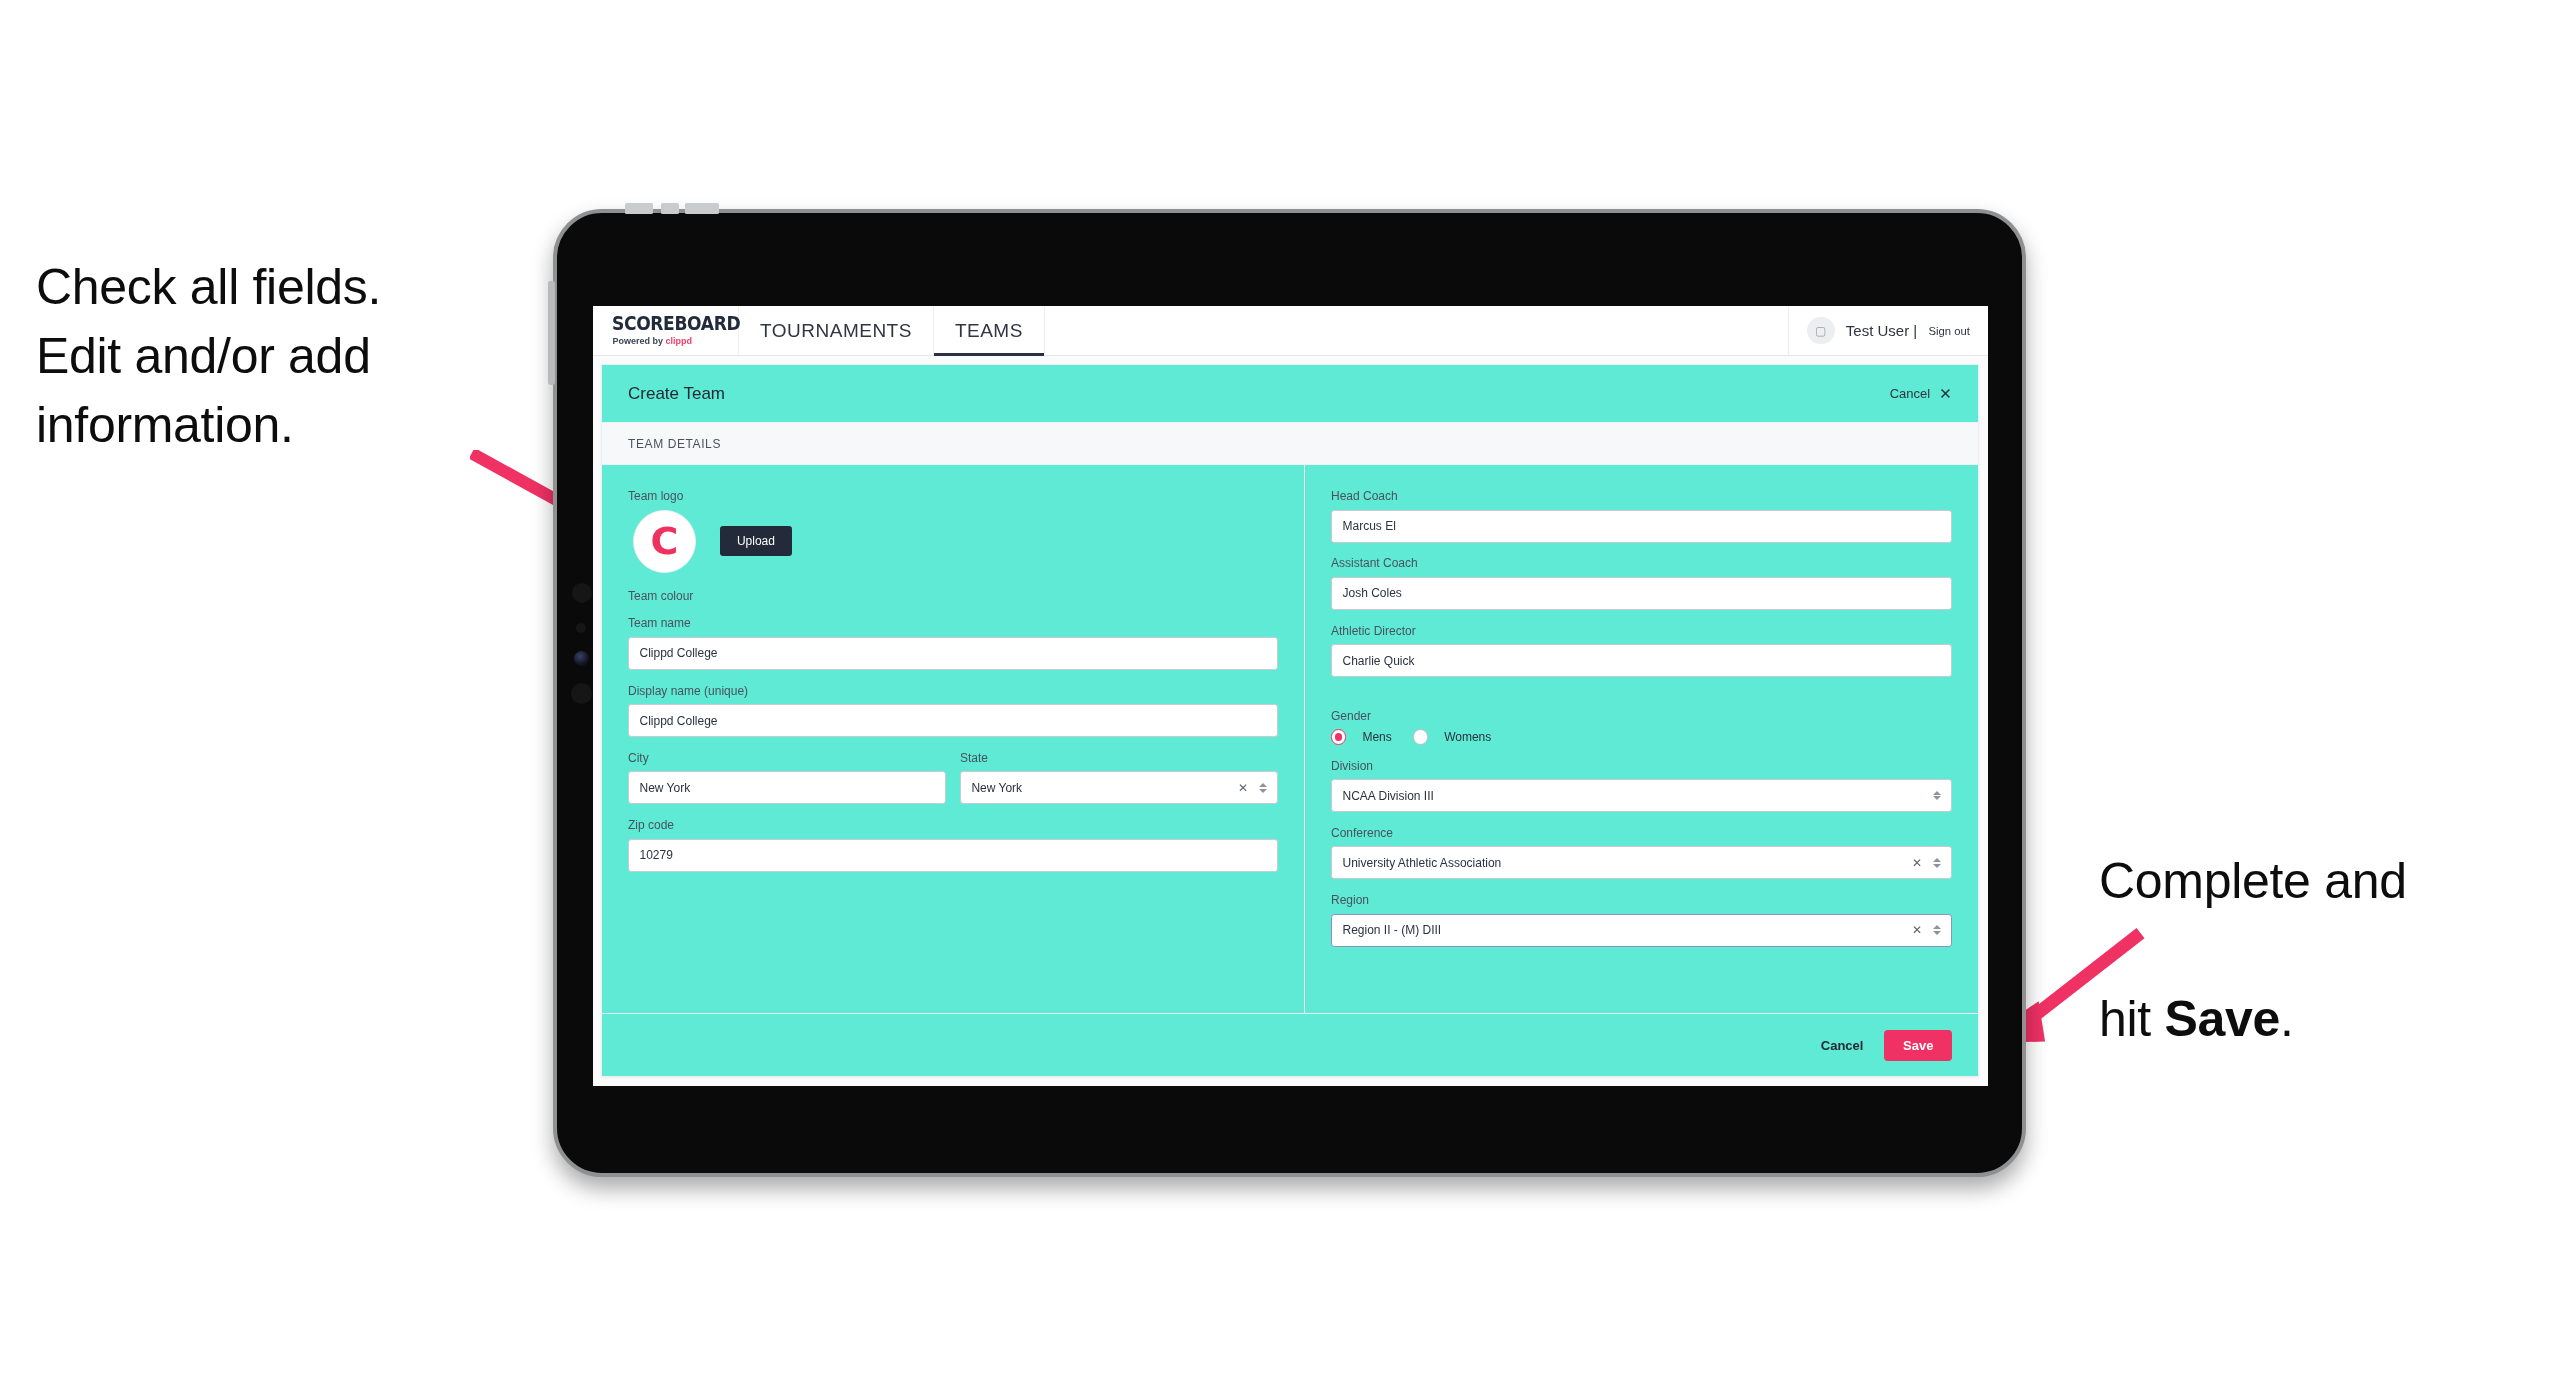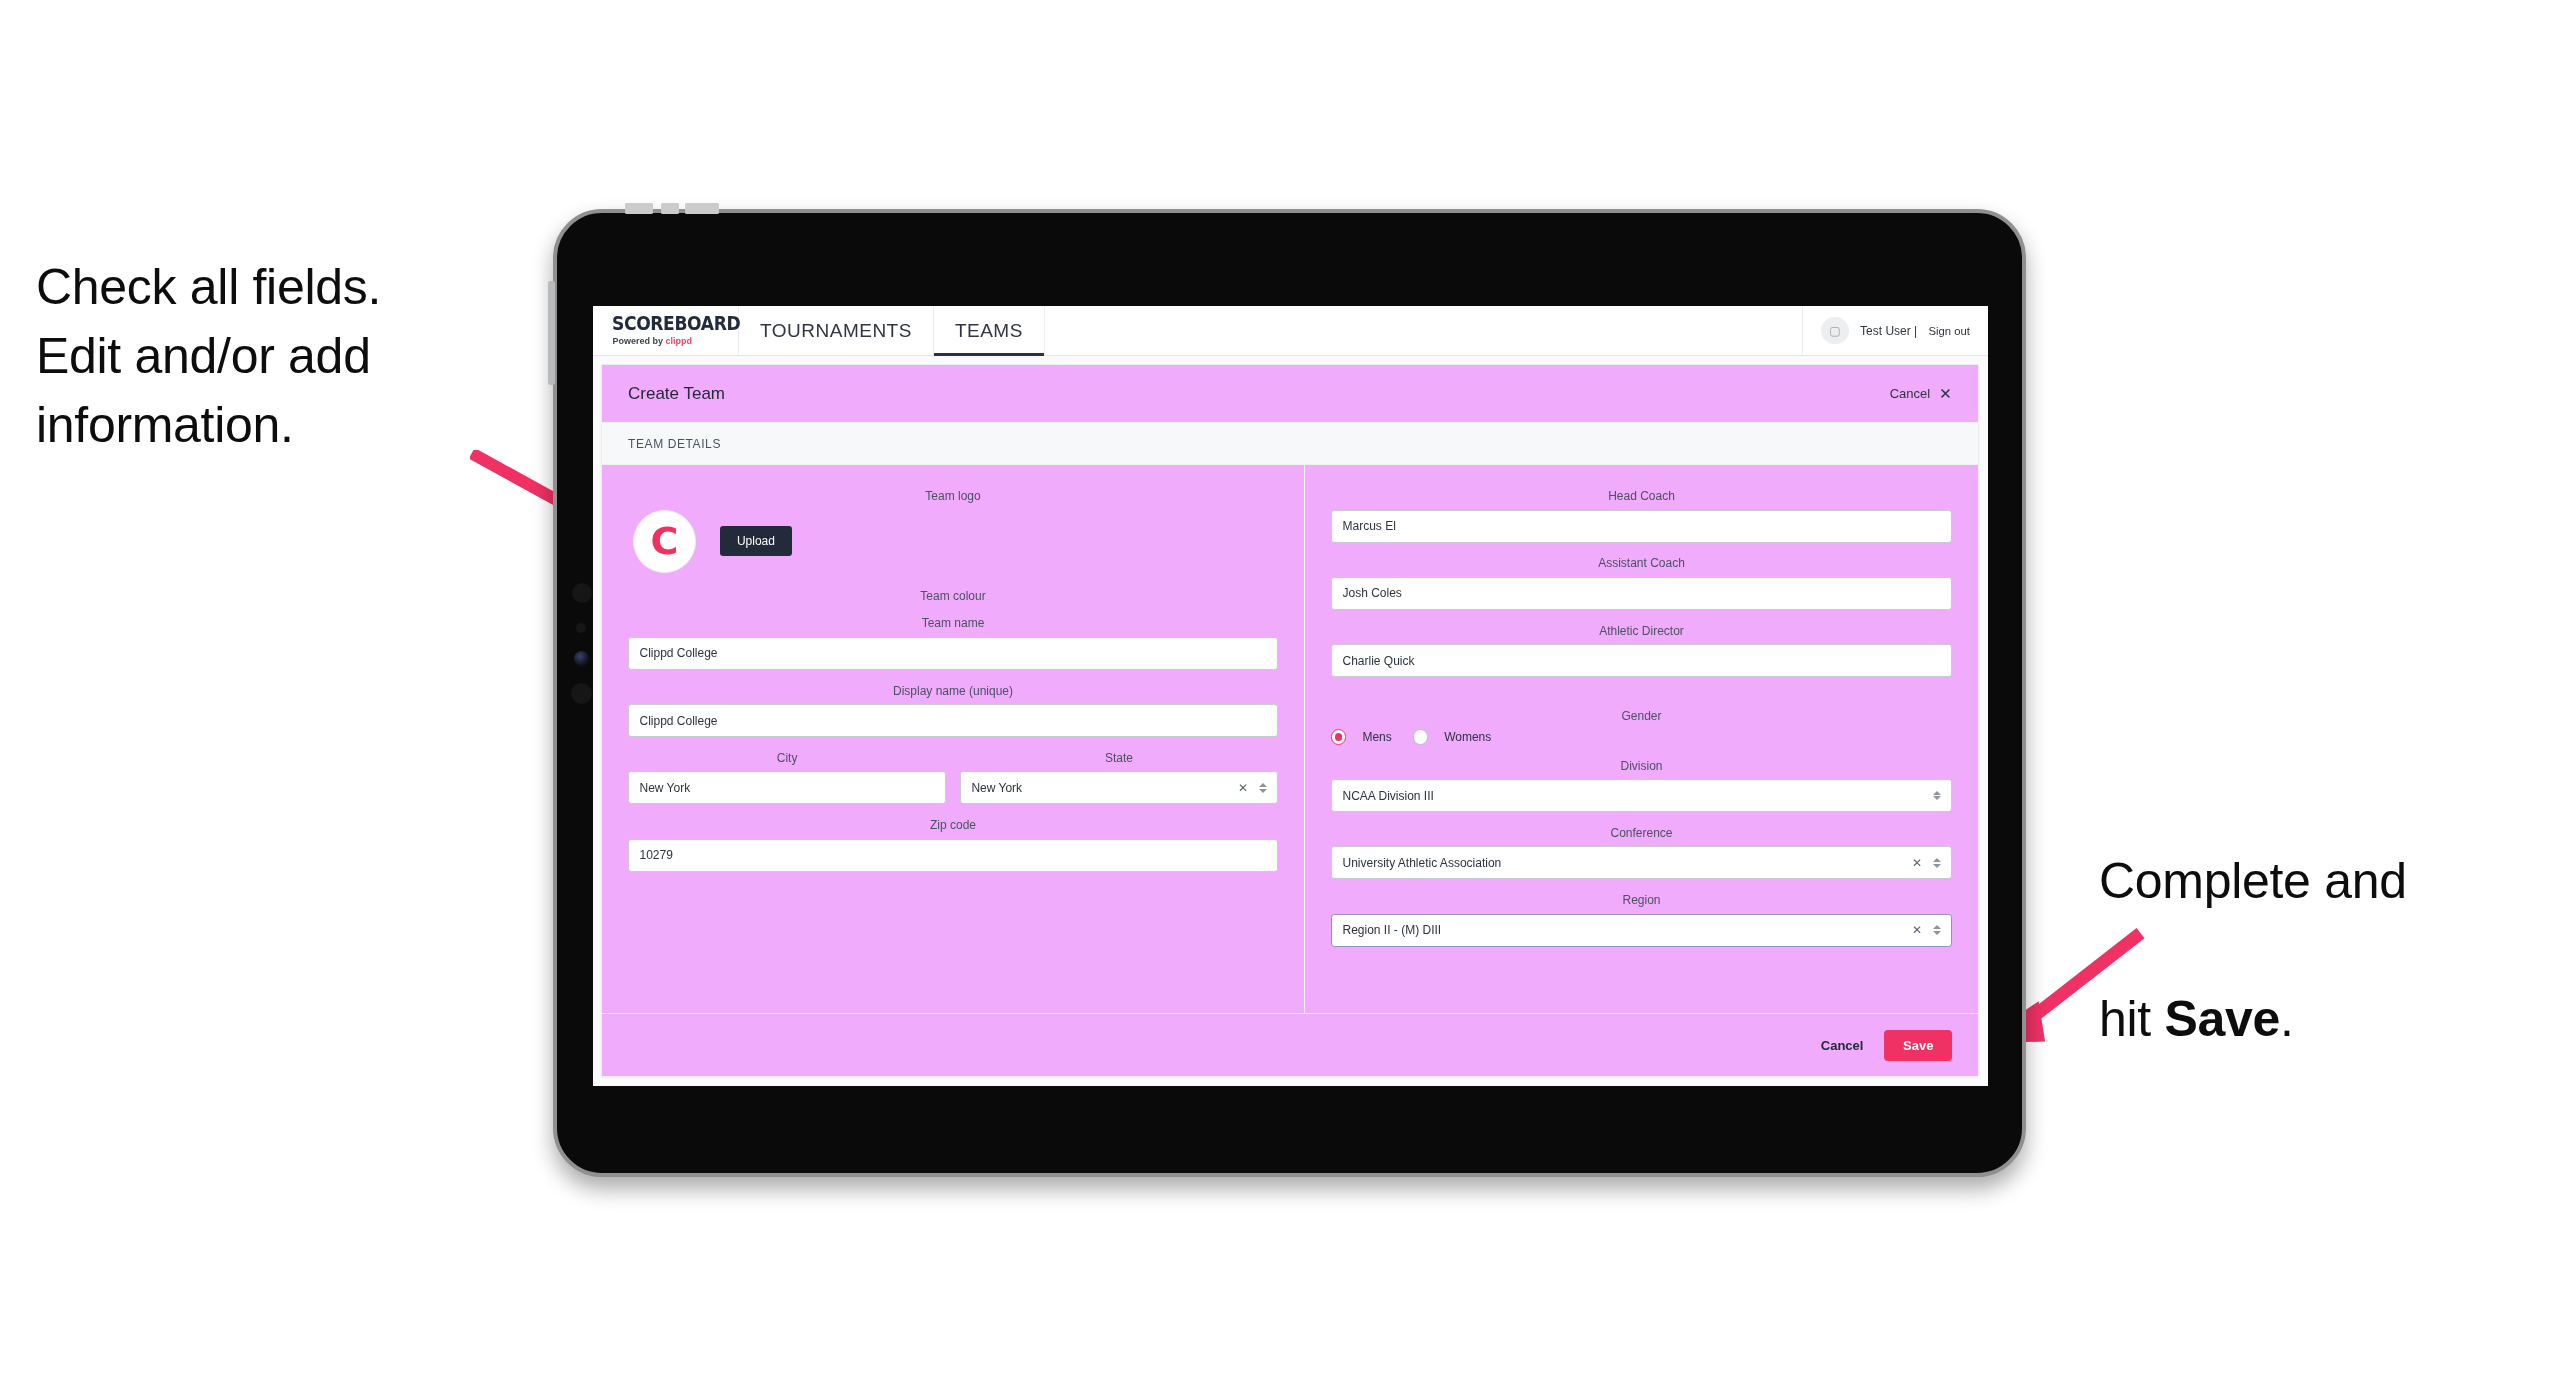--- a/index.html
+++ b/index.html
@@ -101,31 +101,31 @@
   }
   #appbar-spacer { flex: 1; border-right: 0.8px solid #eceef0; }
   #appbar-right {
     display: flex; align-items: center; gap: 11.3px; padding: 0 18px;
   }
   #avatar {
     width: 27.6px; height: 27.6px; border-radius: 50%;
     background: #eceef0; display: flex; align-items: center; justify-content: center;
     color: #9aa0a8; font-size: 12px;
   }
-  #user-name { font-size: 12px; color: #2f3542; }
+  #user-name { font-size: 15px; color: #2f3542; }
   #sign-out { font-size: 11.3px; color: #2f3542; cursor: pointer; }
 
   
   #card {
     position: absolute; left: 8px; top: 58px;
     width: 1378px; height: 713px;
-    background: #f0abfc;
+    background: #5eead4;
     border: 0.8px solid #eceef0;
     box-shadow: 0 0.8px 2.4px rgba(20,20,40,0.06);
-    display: flex; flex-direction: column; text-align: center;
+    display: flex; flex-direction: column;
   }
   #card-head {
     height: 58px; display: flex; align-items: center;
     justify-content: space-between; padding: 0 26px;
     border-bottom: 0.8px solid #eef0f2;
   }
   #card-title { font-size: 17px; color: #232a36; }
   #cancel-x { display: flex; align-items: center; gap: 9px; cursor: pointer; }
   #cancel-x-label { font-size: 13px; color: #2f3542; }
   #cancel-x-glyph { font-size: 15.4px; color: #2f3542; line-height: 1; }

